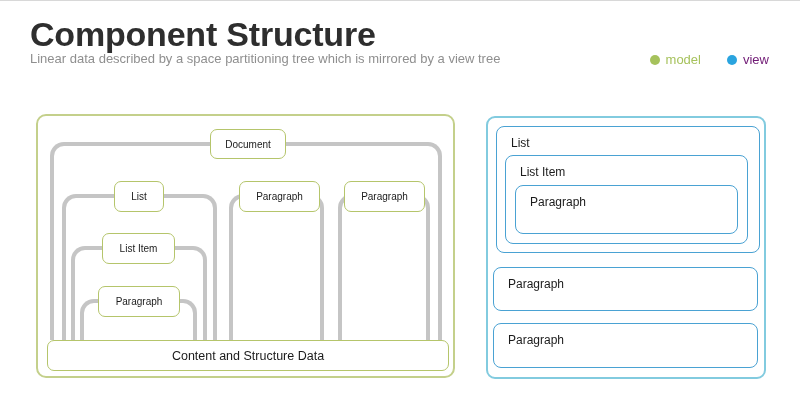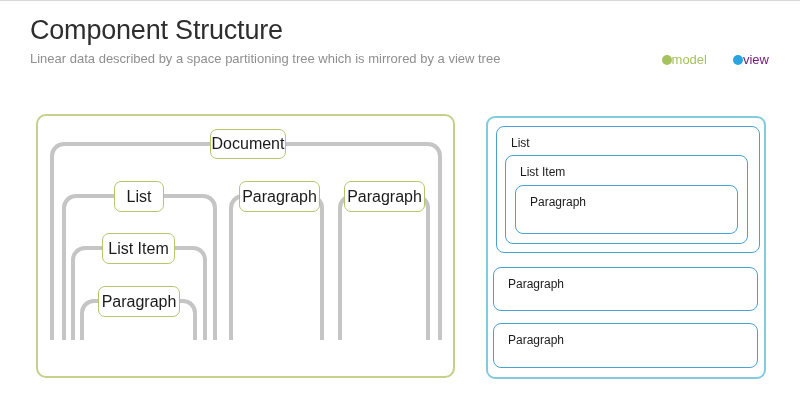--- a/index.html
+++ b/index.html
@@ -8,34 +8,34 @@
     width: 800px; height: 413px;
     position: relative;
     font-family: "Liberation Sans", "DejaVu Sans", sans-serif;
     border-top: 1px solid #d8d8d8;
     overflow: hidden;
   }
 
   
   .page-title {
     position: absolute; left: 30px; top: 14px;
-    font-size: 27px; font-weight: 400; color: #2e2e2e;
+    font-size: 34px; font-weight: 700; color: #2e2e2e;
     letter-spacing: -0.2px;
   }
   .page-subtitle {
     position: absolute; left: 30px; top: 50px;
     font-size: 13px; color: #8f8f8f;
   }
 
   
   .legend {
     position: absolute; top: 51px; right: 31px;
     display: flex; gap: 26px; align-items: center;
   }
-  .legend-item { display: flex; align-items: center; gap: 0; font-size: 13px; }
+  .legend-item { display: flex; align-items: center; gap: 6px; font-size: 13px; }
   .legend-dot { width: 10px; height: 10px; border-radius: 50%; display: inline-block; }
   .legend-item.model .legend-dot { background: #a6c25c; }
   .legend-item.model .legend-label { color: #a6c25c; }
   .legend-item.view .legend-dot { background: #2aa4df; }
   .legend-item.view .legend-label { color: #701a75; }
 
   
   .model-panel {
     position: absolute; left: 36px; top: 113px;
     width: 419px; height: 264px;
@@ -55,21 +55,21 @@
   .bracket.para-inner { left: 42px;  top: 183px; width: 117px; height: 41px; }
   .bracket.para-mid   { left: 191px; top: 78px;  width: 95px;  height: 146px; }
   .bracket.para-right { left: 300px; top: 78px;  width: 92px;  height: 146px; }
 
   .node {
     position: absolute;
     background: #ffffff;
     border: 1.5px solid #b5c56b;
     border-radius: 7px;
     display: flex; align-items: center; justify-content: center;
-    font-size: 16px; color: #1b1b1b;
+    font-size: 10px; color: #1b1b1b;
     z-index: 2;
   }
   .node.document   { left: 172px; top: 13px;  width: 76px;  height: 30px; }
   .node.list       { left: 76px;  top: 65px;  width: 50px;  height: 31px; }
   .node.para-mid   { left: 201px; top: 65px;  width: 81px;  height: 31px; }
   .node.para-right { left: 306px; top: 65px;  width: 81px;  height: 31px; }
   .node.list-item  { left: 64px;  top: 117px; width: 73px;  height: 31px; }
   .node.para-inner { left: 60px;  top: 170px; width: 82px;  height: 31px; }
   .node.content    { left: 9px;   top: 224px; width: 402px; height: 31px; font-size: 12.5px; }
 
@@ -120,20 +120,21 @@
   <div class="bracket para-inner"></div>
   <div class="bracket para-mid"></div>
   <div class="bracket para-right"></div>
 
   <div class="node document">Document</div>
   <div class="node list">List</div>
   <div class="node para-mid">Paragraph</div>
   <div class="node para-right">Paragraph</div>
   <div class="node list-item">List Item</div>
   <div class="node para-inner">Paragraph</div>
+  <div class="node content">Content and Structure Data</div>
 </div>
 
 <div class="view-panel">
   <div class="vbox v-list">
     <span class="vlabel">List</span>
   </div>
   <div class="vbox v-list-item">
     <span class="vlabel">List Item</span>
   </div>
   <div class="vbox v-para-nested">

